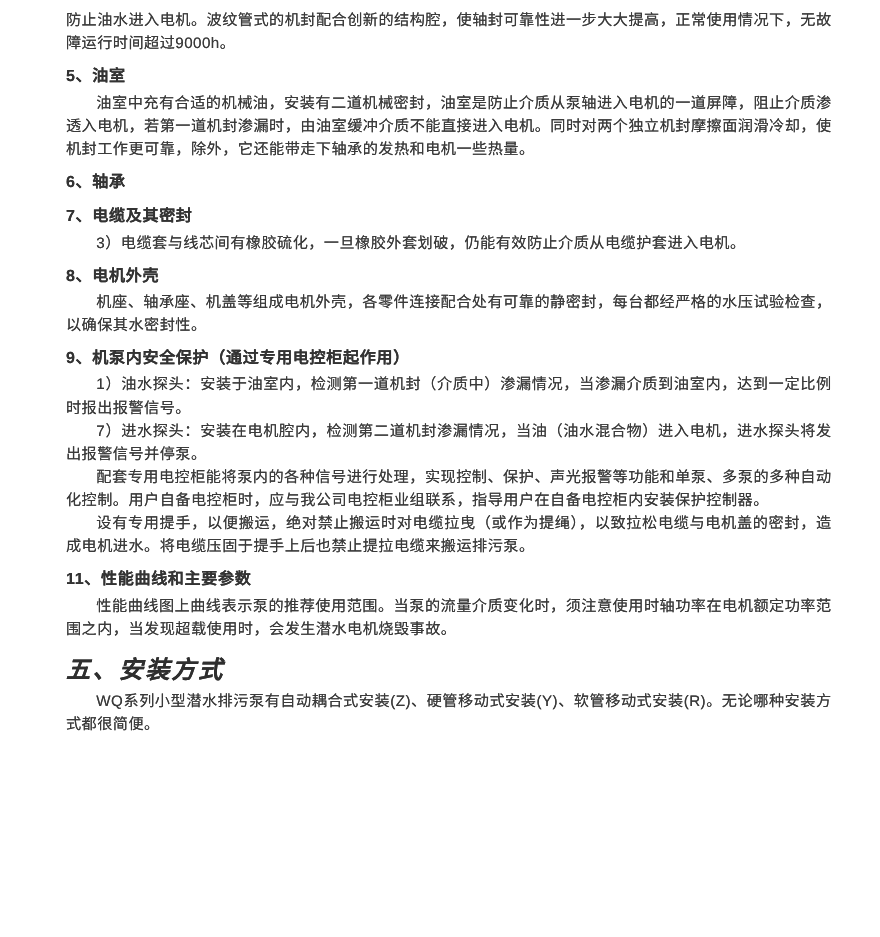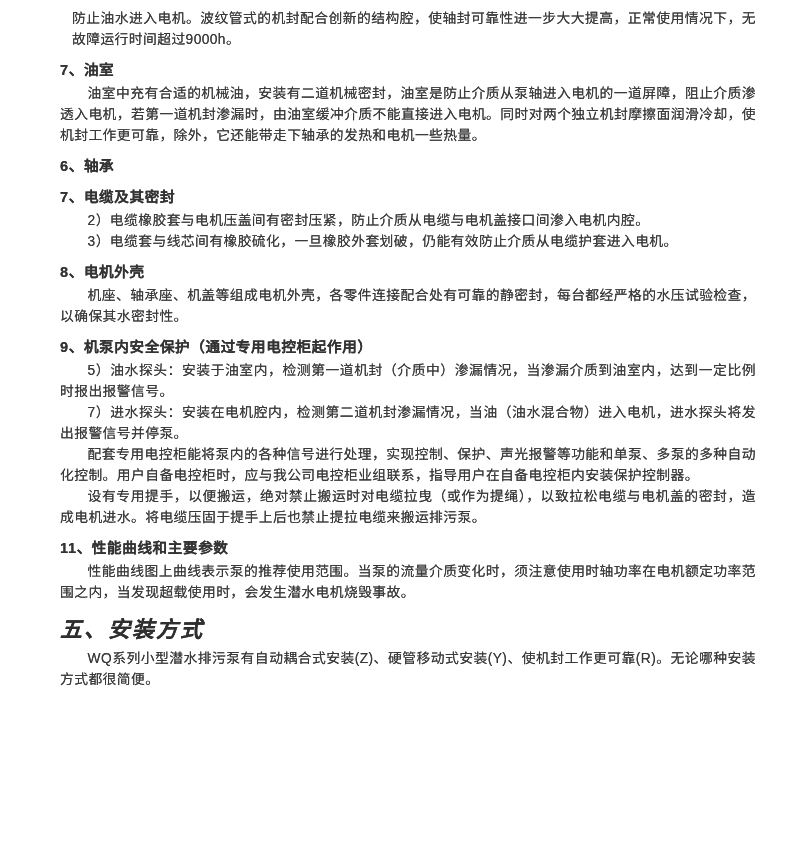--- a/index.html
+++ b/index.html
@@ -25,21 +25,20 @@
     margin: 0;
     font-size: 13.8px;
     line-height: 21px;
     text-align: justify;
     text-indent: 2em;
     letter-spacing: 0.4px;
     text-shadow: 0 0 0.5px #565656;
   }
   .no-indent {
     text-indent: 0;
-    margin-left: 12px;
   }
   .sec-heading {
     margin: 10px 0 2px 0;
     font-size: 14.6px;
     line-height: 21px;
     font-weight: bold;
     color: #333333;
     letter-spacing: 0.6px;
     text-shadow: 0 0 0.5px #444444;
   }
@@ -54,38 +53,37 @@
     font-style: italic;
   }
 </style>
 </head>
 <body>
 
 <div class="page">
 
   <p class="body-para no-indent">防止油水进入电机。波纹管式的机封配合创新的结构腔，使轴封可靠性进一步大大提高，正常使用情况下，无故障运行时间超过9000h。</p>
 
-  <h3 class="sec-heading">7、油室</h3>
+  <h3 class="sec-heading">5、油室</h3>
   <p class="body-para">油室中充有合适的机械油，安装有二道机械密封，油室是防止介质从泵轴进入电机的一道屏障，阻止介质渗透入电机，若第一道机封渗漏时，由油室缓冲介质不能直接进入电机。同时对两个独立机封摩擦面润滑冷却，使机封工作更可靠，除外，它还能带走下轴承的发热和电机一些热量。</p>
 
   <h3 class="sec-heading">6、轴承</h3>
 
   <h3 class="sec-heading">7、电缆及其密封</h3>
-  <p class="body-para">2）电缆橡胶套与电机压盖间有密封压紧，防止介质从电缆与电机盖接口间渗入电机内腔。</p>
   <p class="body-para">3）电缆套与线芯间有橡胶硫化，一旦橡胶外套划破，仍能有效防止介质从电缆护套进入电机。</p>
 
   <h3 class="sec-heading">8、电机外壳</h3>
   <p class="body-para">机座、轴承座、机盖等组成电机外壳，各零件连接配合处有可靠的静密封，每台都经严格的水压试验检查，以确保其水密封性。</p>
 
   <h3 class="sec-heading">9、机泵内安全保护（通过专用电控柜起作用）</h3>
-  <p class="body-para">5）油水探头：安装于油室内，检测第一道机封（介质中）渗漏情况，当渗漏介质到油室内，达到一定比例时报出报警信号。</p>
+  <p class="body-para">1）油水探头：安装于油室内，检测第一道机封（介质中）渗漏情况，当渗漏介质到油室内，达到一定比例时报出报警信号。</p>
   <p class="body-para">7）进水探头：安装在电机腔内，检测第二道机封渗漏情况，当油（油水混合物）进入电机，进水探头将发出报警信号并停泵。</p>
 
   <p class="body-para">配套专用电控柜能将泵内的各种信号进行处理，实现控制、保护、声光报警等功能和单泵、多泵的多种自动化控制。用户自备电控柜时，应与我公司电控柜业组联系，指导用户在自备电控柜内安装保护控制器。</p>
   <p class="body-para">设有专用提手，以便搬运，绝对禁止搬运时对电缆拉曳（或作为提绳），以致拉松电缆与电机盖的密封，造成电机进水。将电缆压固于提手上后也禁止提拉电缆来搬运排污泵。</p>
 
   <h3 class="sec-heading">11、性能曲线和主要参数</h3>
   <p class="body-para">性能曲线图上曲线表示泵的推荐使用范围。当泵的流量介质变化时，须注意使用时轴功率在电机额定功率范围之内，当发现超载使用时，会发生潜水电机烧毁事故。</p>
 
   <h2 class="chapter-heading">五、安装方式</h2>
-  <p class="body-para">WQ系列小型潜水排污泵有自动耦合式安装(Z)、硬管移动式安装(Y)、使机封工作更可靠(R)。无论哪种安装方式都很简便。</p>
+  <p class="body-para">WQ系列小型潜水排污泵有自动耦合式安装(Z)、硬管移动式安装(Y)、软管移动式安装(R)。无论哪种安装方式都很简便。</p>
 
 </div>
 
 </body></html>

